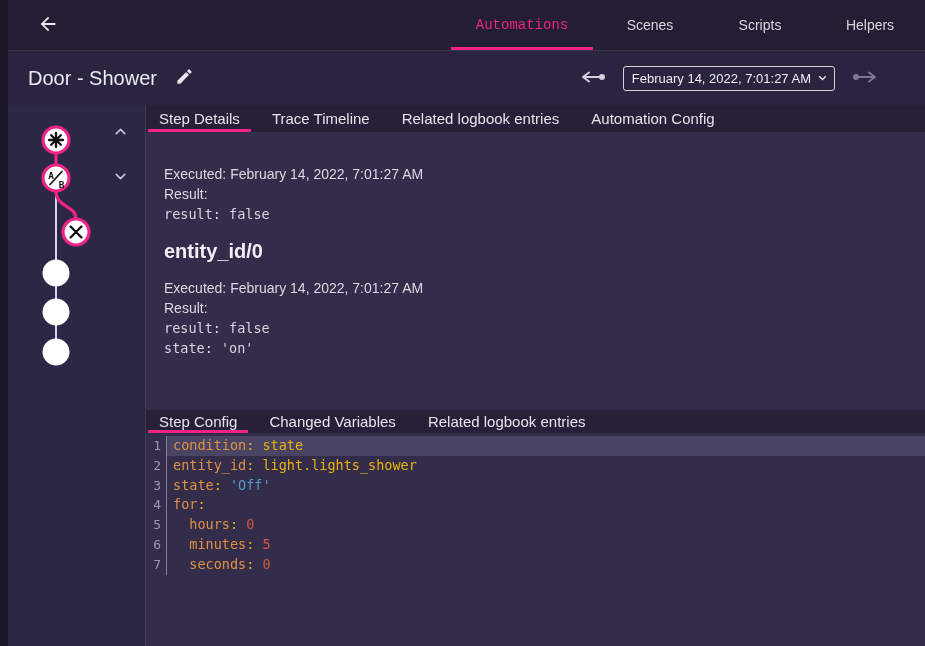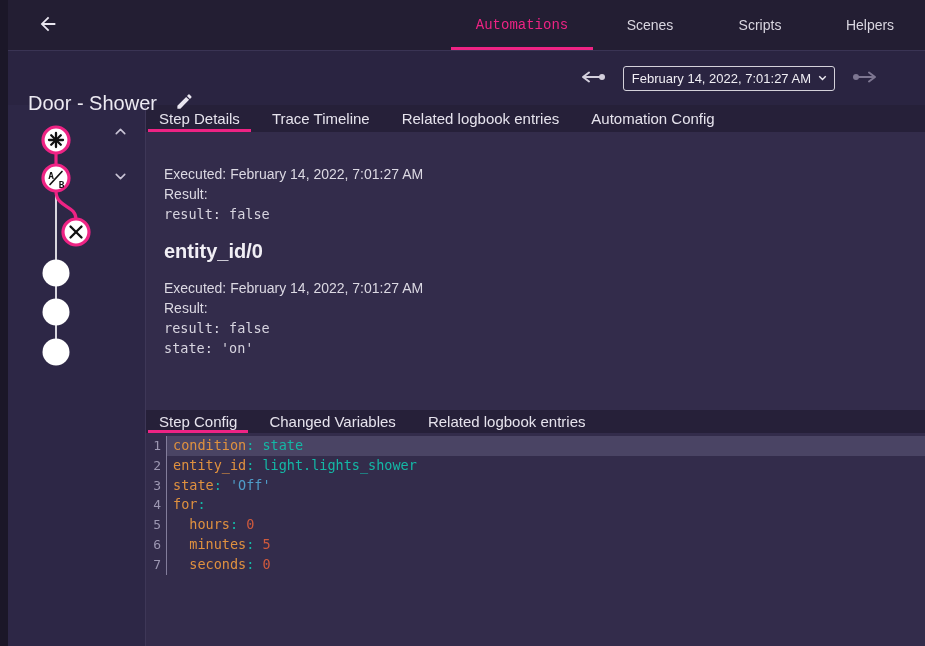--- a/index.html
+++ b/index.html
@@ -17,21 +17,21 @@
   
   .topnav { position:absolute; left:8px; top:0; width:917px; height:50px; background:#231e33; display:flex; align-items:center; z-index:2; }
   .back-btn { width:40px; height:40px; margin-left:20px; background:none; border:none; cursor:pointer; display:flex; align-items:center; justify-content:center; }
   .nav-tabs { position:absolute; right:0; top:0; height:50px; display:flex; }
   .nav-tab { position:relative; height:50px; display:flex; align-items:center; justify-content:center; font-size:14px; color:#d9d6e0; width:110px; cursor:pointer; }
   .nav-tab.active { color:#ee2384; width:146px;font-family:Liberation Mono, monospace; }
   .nav-tab.active::after { content:""; position:absolute; left:2px; right:2px; bottom:0; height:3px; background:#ee2384; }
 
   
   .subheader { position:absolute; left:8px; top:50px; width:917px; height:55px; background:#2a2441; border-top:1px solid #3a3454; z-index:2; }
-  .page-title { position:absolute; left:20px; top:14px; font-size:20px; font-weight:400; color:#eceaf2; display:flex; align-items:center; gap:16px;margin-top:25px; }
+  .page-title { position:absolute; left:20px; top:14px; font-size:20px; font-weight:400; color:#eceaf2; display:flex; align-items:center; gap:16px; }
   .edit-btn { background:none; border:none; cursor:pointer; display:flex; padding:2px; }
   .trace-picker { position:absolute; right:42px; top:0; height:55px; display:flex; align-items:center; gap:14px; }
   .ray-btn { background:none; border:none; cursor:pointer; display:flex; padding:2px; }
   .trace-select { display:flex; align-items:center; gap:5px; height:25px; padding:0 5px 0 8px; border:1.5px solid #d4d1da; border-radius:3px; background:#2a2441; color:#f0eef4; font-size:13px; cursor:pointer; }
 
   
   .sidebar { position:absolute; left:8px; top:105px; width:137px; height:541px; background:#2d2746; z-index:1; }
   .chev-btn { position:absolute; left:99px; width:26px; height:26px; background:none; border:none; cursor:pointer; display:flex; align-items:center; justify-content:center; }
 
   
@@ -51,21 +51,21 @@
 
   
   .editor { position:absolute; left:0; top:331px; width:780px; }
   .code-row { display:flex; height:19.8px; font-size:13.5px; line-height:19.8px; }
   .gutter { width:21px; flex:none; text-align:right; padding-right:5px; color:#9d97b2; font-size:13px; border-right:1px solid #837d9b; font-family:"DejaVu Sans Mono", monospace; }
   .code-cell { flex:1; padding-left:6px; white-space:pre; font-family:"DejaVu Sans Mono", monospace; color:#e8e6ee; }
   .code-row.active .code-cell { background:#4a4464; }
   .tk-key { color:#e0913f; }
   .tk-string { color:#4f9cc9; }
   .tk-number { color:#cf5a3d; }
-  .tk-plain { color:#14b8a6; }
+  .tk-plain { color:#eab308; }
 </style>
 </head>
 <body>
 
 <div class="screen">
   <div class="left-edge"></div>
 
   <header class="topnav">
     <button class="back-btn">
       <span>

